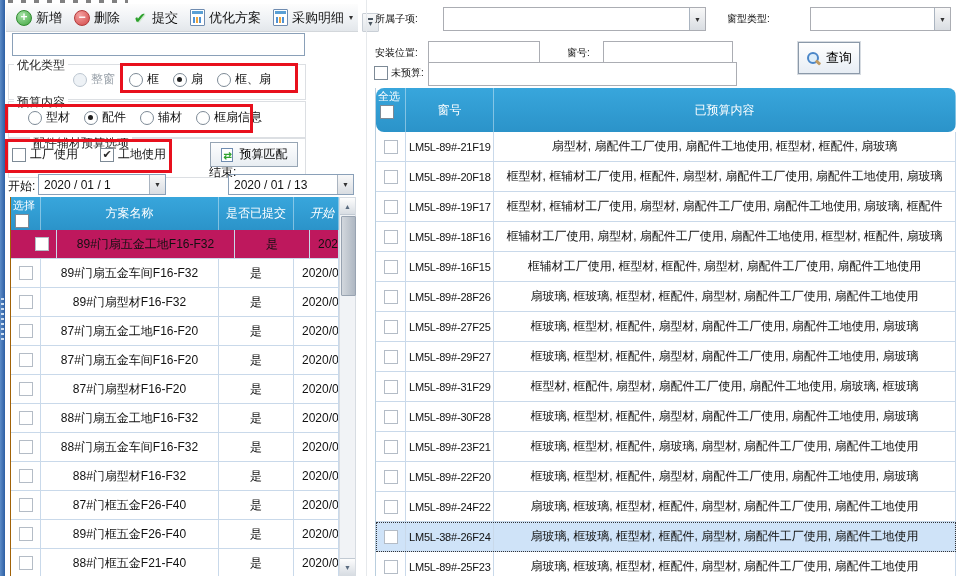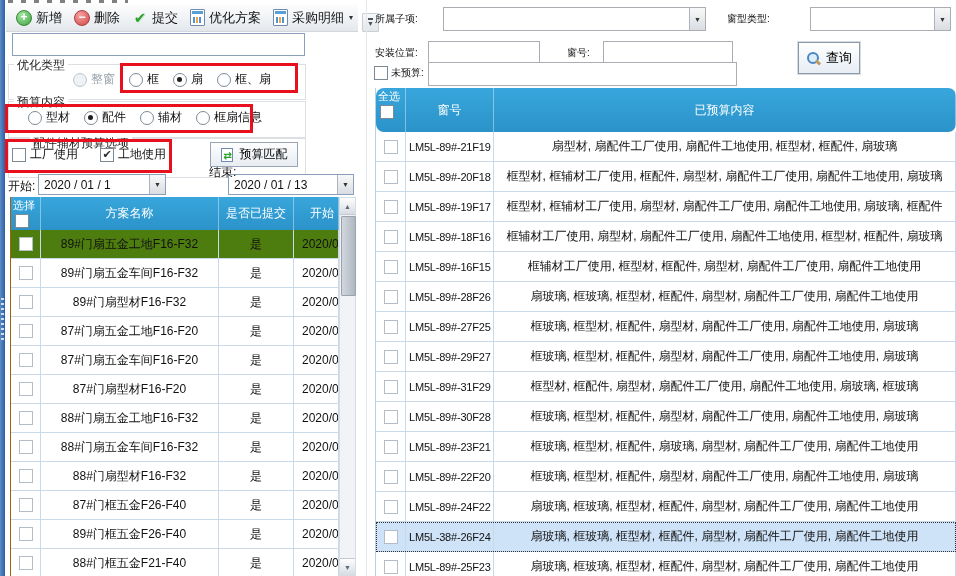--- a/index.html
+++ b/index.html
@@ -77,23 +77,23 @@
   .hcell{border-right:1px solid rgba(255,255,255,.4);box-sizing:border-box;display:flex;align-items:center;justify-content:center;font-size:12px;}
   .trow{display:flex;background:#fff;border-bottom:1px solid #c9d9ea;box-sizing:border-box;align-items:center;}
   .tcell{border-right:1px solid #c9d9ea;box-sizing:border-box;height:100%;display:flex;align-items:center;justify-content:center;overflow:hidden;white-space:nowrap;}
 
   
   .ltable{left:10px;top:197px;width:329px;height:475px;border-left:1px solid #a16207;box-sizing:border-box;overflow:hidden;}
   .lhead{height:33px;}
   .lc1{width:30px;flex:none;}.lc2{width:178px;flex:none;}.lc3{width:75px;flex:none;}.lc4{flex:1;min-width:0;}
   .sel-head{flex-direction:column;align-items:flex-start;justify-content:flex-start;padding:1px 0 0 2px;font-size:11px;}
   .sel-head .cb{margin:1px 0 0 2px;}
-  .lhead .lc4{justify-content:flex-start;padding-left:16px;overflow:hidden;}
+  .lhead .lc4{justify-content:flex-start;padding-left:16px;overflow:hidden;font-style:italic;}
   .lrow{height:29px;}
-  .lrow.selected{background:#4d7c0f;}
+  .lrow.selected{background:#be185d;padding-left:16px;}
   .lrow .lc4{justify-content:flex-start;padding-left:8px;font-size:12px;}
   .lbody{height:346px;overflow:hidden;}
 
   
   .vscroll{left:339px;top:197px;width:17px;height:379px;background:#f1f3f6;border:1px solid #d7dce2;box-sizing:border-box;}
   .sb-btn{position:absolute;left:0;width:15px;height:16px;background:linear-gradient(#fdfdfd,#d8dde3);border-bottom:1px solid #c2cad3;
     display:flex;align-items:center;justify-content:center;font-size:7px;color:#5a6b7f;}
   .sb-up{top:0;}
   .sb-down{bottom:0;border-top:1px solid #c2cad3;border-bottom:none;}
   .sb-thumb{position:absolute;left:1px;top:18px;width:13px;height:78px;background:linear-gradient(90deg,#d2d7dd,#aeb7c2);border:1px solid #98a3b1;border-radius:1px;}

